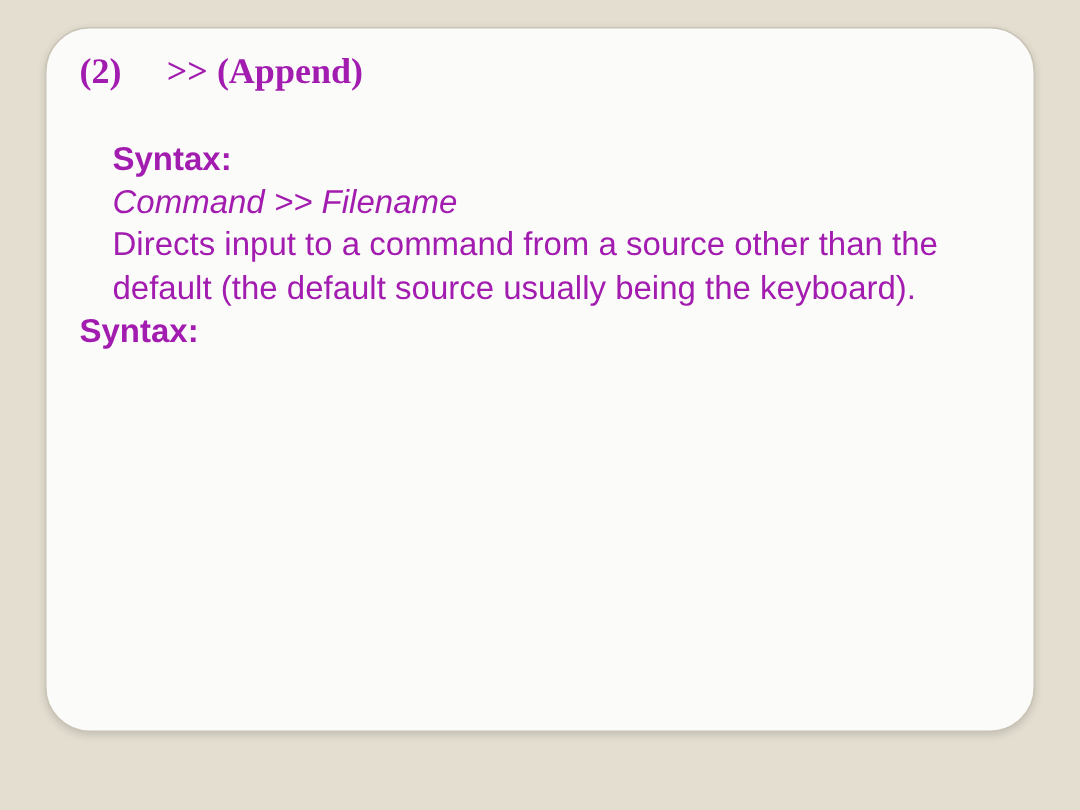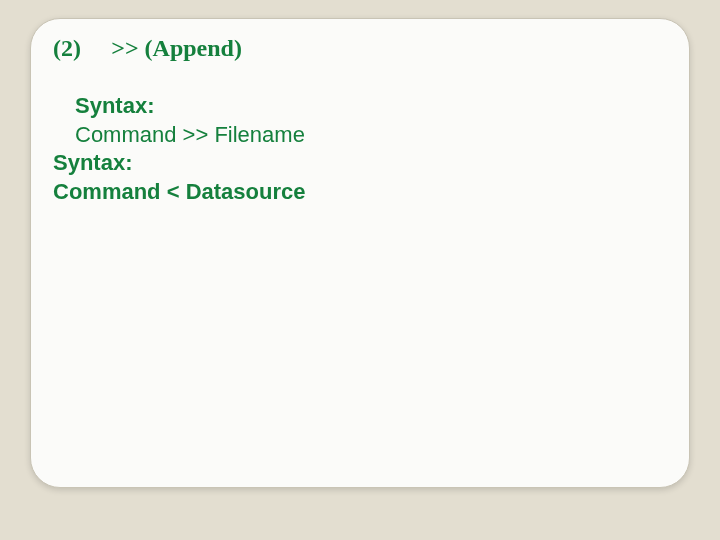--- a/index.html
+++ b/index.html
@@ -21,41 +21,41 @@
     background: #fbfbf9;
     border: 1px solid #c9c4b5;
     border-radius: 30px;
     box-shadow: 0 2px 6px rgba(0,0,0,0.15);
     padding: 14px 20px 10px 22px;
     box-sizing: border-box;
   }
   .line {
     font-size: 22px;
     line-height: 1.30;
-    color: #15803d;
+    color: #a21caf;
   }
   .bold { font-weight: 700; }
   .serif { font-family: "Times New Roman", Times, serif; font-size: 24px; }
-  .italic { }
+  .italic { font-style: italic; }
   .indent { padding-left: 22px; }
   .gap { height: 28px; }
 </style>
 </head>
 <body>
 
 <div class="card">
 
   <div class="line">
     <span class="bold serif">(2)</span>
     <span class="bold serif">&nbsp;&nbsp;&nbsp;</span>
     <span class="bold serif">&gt;&gt; (Append)</span>
   </div>
 
   <div class="gap"></div>
 
   <div class="line indent bold">Syntax:</div>
   <div class="line indent italic">Command &gt;&gt; Filename</div>
 
+  <div class="line indent">Directs input to a command from a source other than the default (the default source usually being the keyboard).</div>
 
   <div class="line bold">Syntax:</div>
-  <div class="line bold italic">Command &lt; Datasource</div>
 
 </div>
 
 </body></html>

